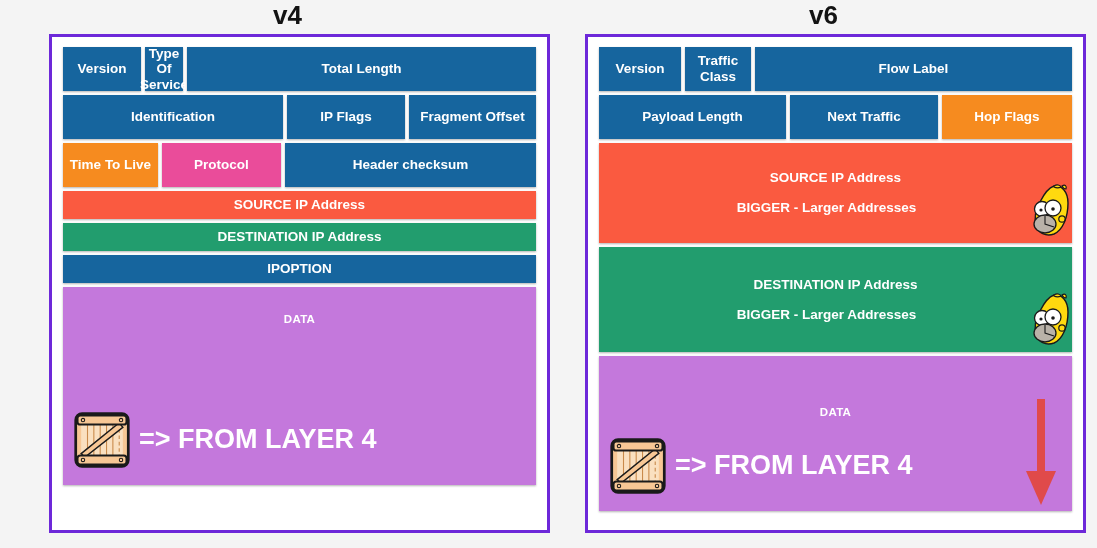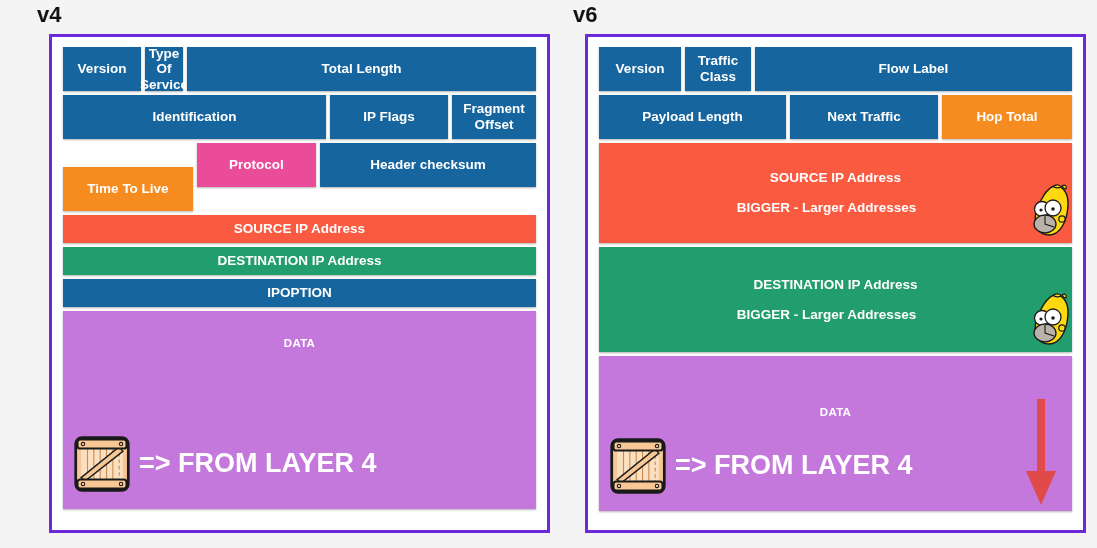--- a/index.html
+++ b/index.html
@@ -25,21 +25,22 @@
     position: relative;
     width: 501px;
     height: 548px;
   }
   .column.left  { margin-left: 37px; }
   .column.right { margin-left: 0px; }
 
   .col-title {
     height: 36px;
     line-height: 30px;
-    font-size: 22px;
+    text-align: center;
+    font-size: 26px;
     font-weight: bold;
     color: #131313;
     letter-spacing: 0px;
   }
 
   .panel {
     position: absolute;
     top: 34px;
     left: 12px;
     width: 501px;
@@ -84,24 +85,24 @@
   .cell.purple { background: #c478dc; }
 
   
   .h44 { height: 44px; }
   .h28 { height: 28px; }
 
   .w-version   { width: 78px; }
   .w-hlen      { width: 62px; }
   .w-tos       { width: 38px; }
   .w-total     { flex: 1; }
-  .w-ident     { width: 263px; }
+  .w-ident     { width: 220px; }
   .w-ipflags   { width: 118px; }
   .w-frag      { flex: 1; }
-  .w-ttl       { width: 130px; margin-top: 24px; }
+  .w-ttl       { width: 95px; }
   .w-proto     { width: 119px; }
   .w-hcheck    { flex: 1; }
   .full        { width: 100%; }
 
   
   .w6-version  { width: 82px; }
   .w6-traffic  { width: 66px; }
   .w6-flow     { flex: 1; }
   .w6-payload  { width: 187px; }
   .w6-next     { width: 148px; }
@@ -247,21 +248,21 @@
 
         <div class="row">
           <div class="cell blue h44 w6-version">Version</div>
           <div class="cell blue h44 w6-traffic">Traffic Class</div>
           <div class="cell blue h44 w6-flow">Flow Label</div>
         </div>
 
         <div class="row">
           <div class="cell blue   h44 w6-payload">Payload Length</div>
           <div class="cell blue   h44 w6-next">Next Traffic</div>
-          <div class="cell orange h44 w6-hop">Hop Total</div>
+          <div class="cell orange h44 w6-hop">Hop Flags</div>
         </div>
 
         <div class="row">
           <div class="cell red v6-big full" style="height:100px;">
             <div class="line1">SOURCE IP Address</div>
             <div class="line2">BIGGER - Larger Addresses</div>
             <svg class="homer" viewBox="0 0 46 56">
               <path d="M30 3 C38 2 44 9 44 20 C44 34 39 47 30 51 C22 54 14 50 12 42 C10 34 12 26 16 19 C20 11 24 5 30 3 Z" fill="#ffd90f" stroke="#1a1a1a" stroke-width="1.4"></path>
               <path d="M30 3 C33 1 36 2 37 4 C35 5 32 5 30 4 Z" fill="#ffd90f" stroke="#1a1a1a" stroke-width="1.2"></path>
               <path d="M38 3 C41 1 43 3 42 6 C40 6 39 5 38 3 Z" fill="#ffd90f" stroke="#1a1a1a" stroke-width="1.2"></path>

